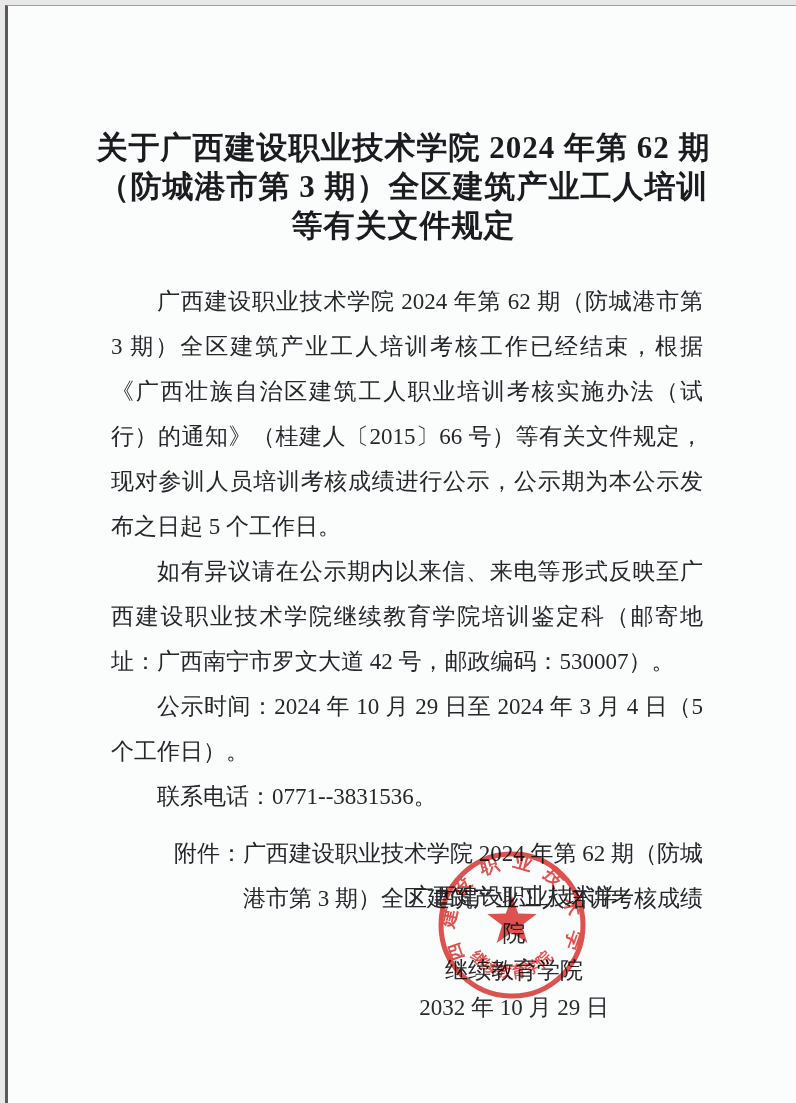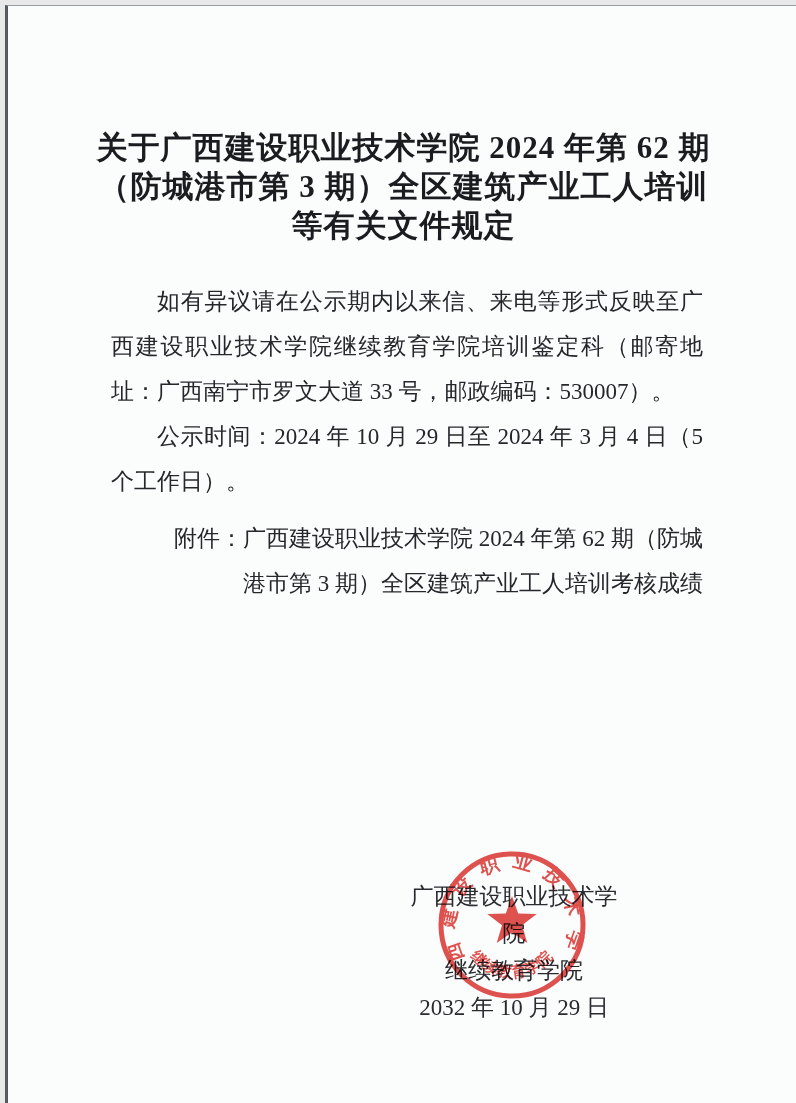--- a/index.html
+++ b/index.html
@@ -74,22 +74,24 @@
 
 <div class="page">
 
   <header class="title">
     <div>关于广西建设职业技术学院 2024 年第 62 期</div>
     <div>（防城港市第 3 期）全区建筑产业工人培训</div>
     <div>等有关文件规定</div>
   </header>
 
   <main class="body">
-    <p>如有异议请在公示期内以来信、来电等形式反映至广西建设职业技术学院继续教育学院培训鉴定科（邮寄地址：广西南宁市罗文大道 33 号，邮政编码：530007）。</p>
+    <p>广西建设职业技术学院 2024 年第 62 期（防城港市第 3 期）全区建筑产业工人培训考核工作已经结束，根据《广西壮族自治区建筑工人职业培训考核实施办法（试行）的通知》（桂建人〔2015〕66 号）等有关文件规定，现对参训人员培训考核成绩进行公示，公示期为本公示发布之日起 5 个工作日。</p>
+    <p>如有异议请在公示期内以来信、来电等形式反映至广西建设职业技术学院继续教育学院培训鉴定科（邮寄地址：广西南宁市罗文大道 42 号，邮政编码：530007）。</p>
     <p>公示时间：2024 年 10 月 29 日至 2024 年 3 月 4 日（5 个工作日）。</p>
+    <p>联系电话：0771--3831536。</p>
     <div class="attachment"><span>附件：</span><span>广西建设职业技术学院 2024 年第 62 期（防城港市第 3 期）全区建筑产业工人培训考核成绩</span></div>
   </main>
 
   <div class="signature">
     <div>广西建设职业技术学院</div>
     <div>继续教育学院</div>
     <div>2032 年 10 月 29 日</div>
   </div>
 
   <svg class="seal" viewBox="0 0 152 152" xmlns="http://www.w3.org/2000/svg">

